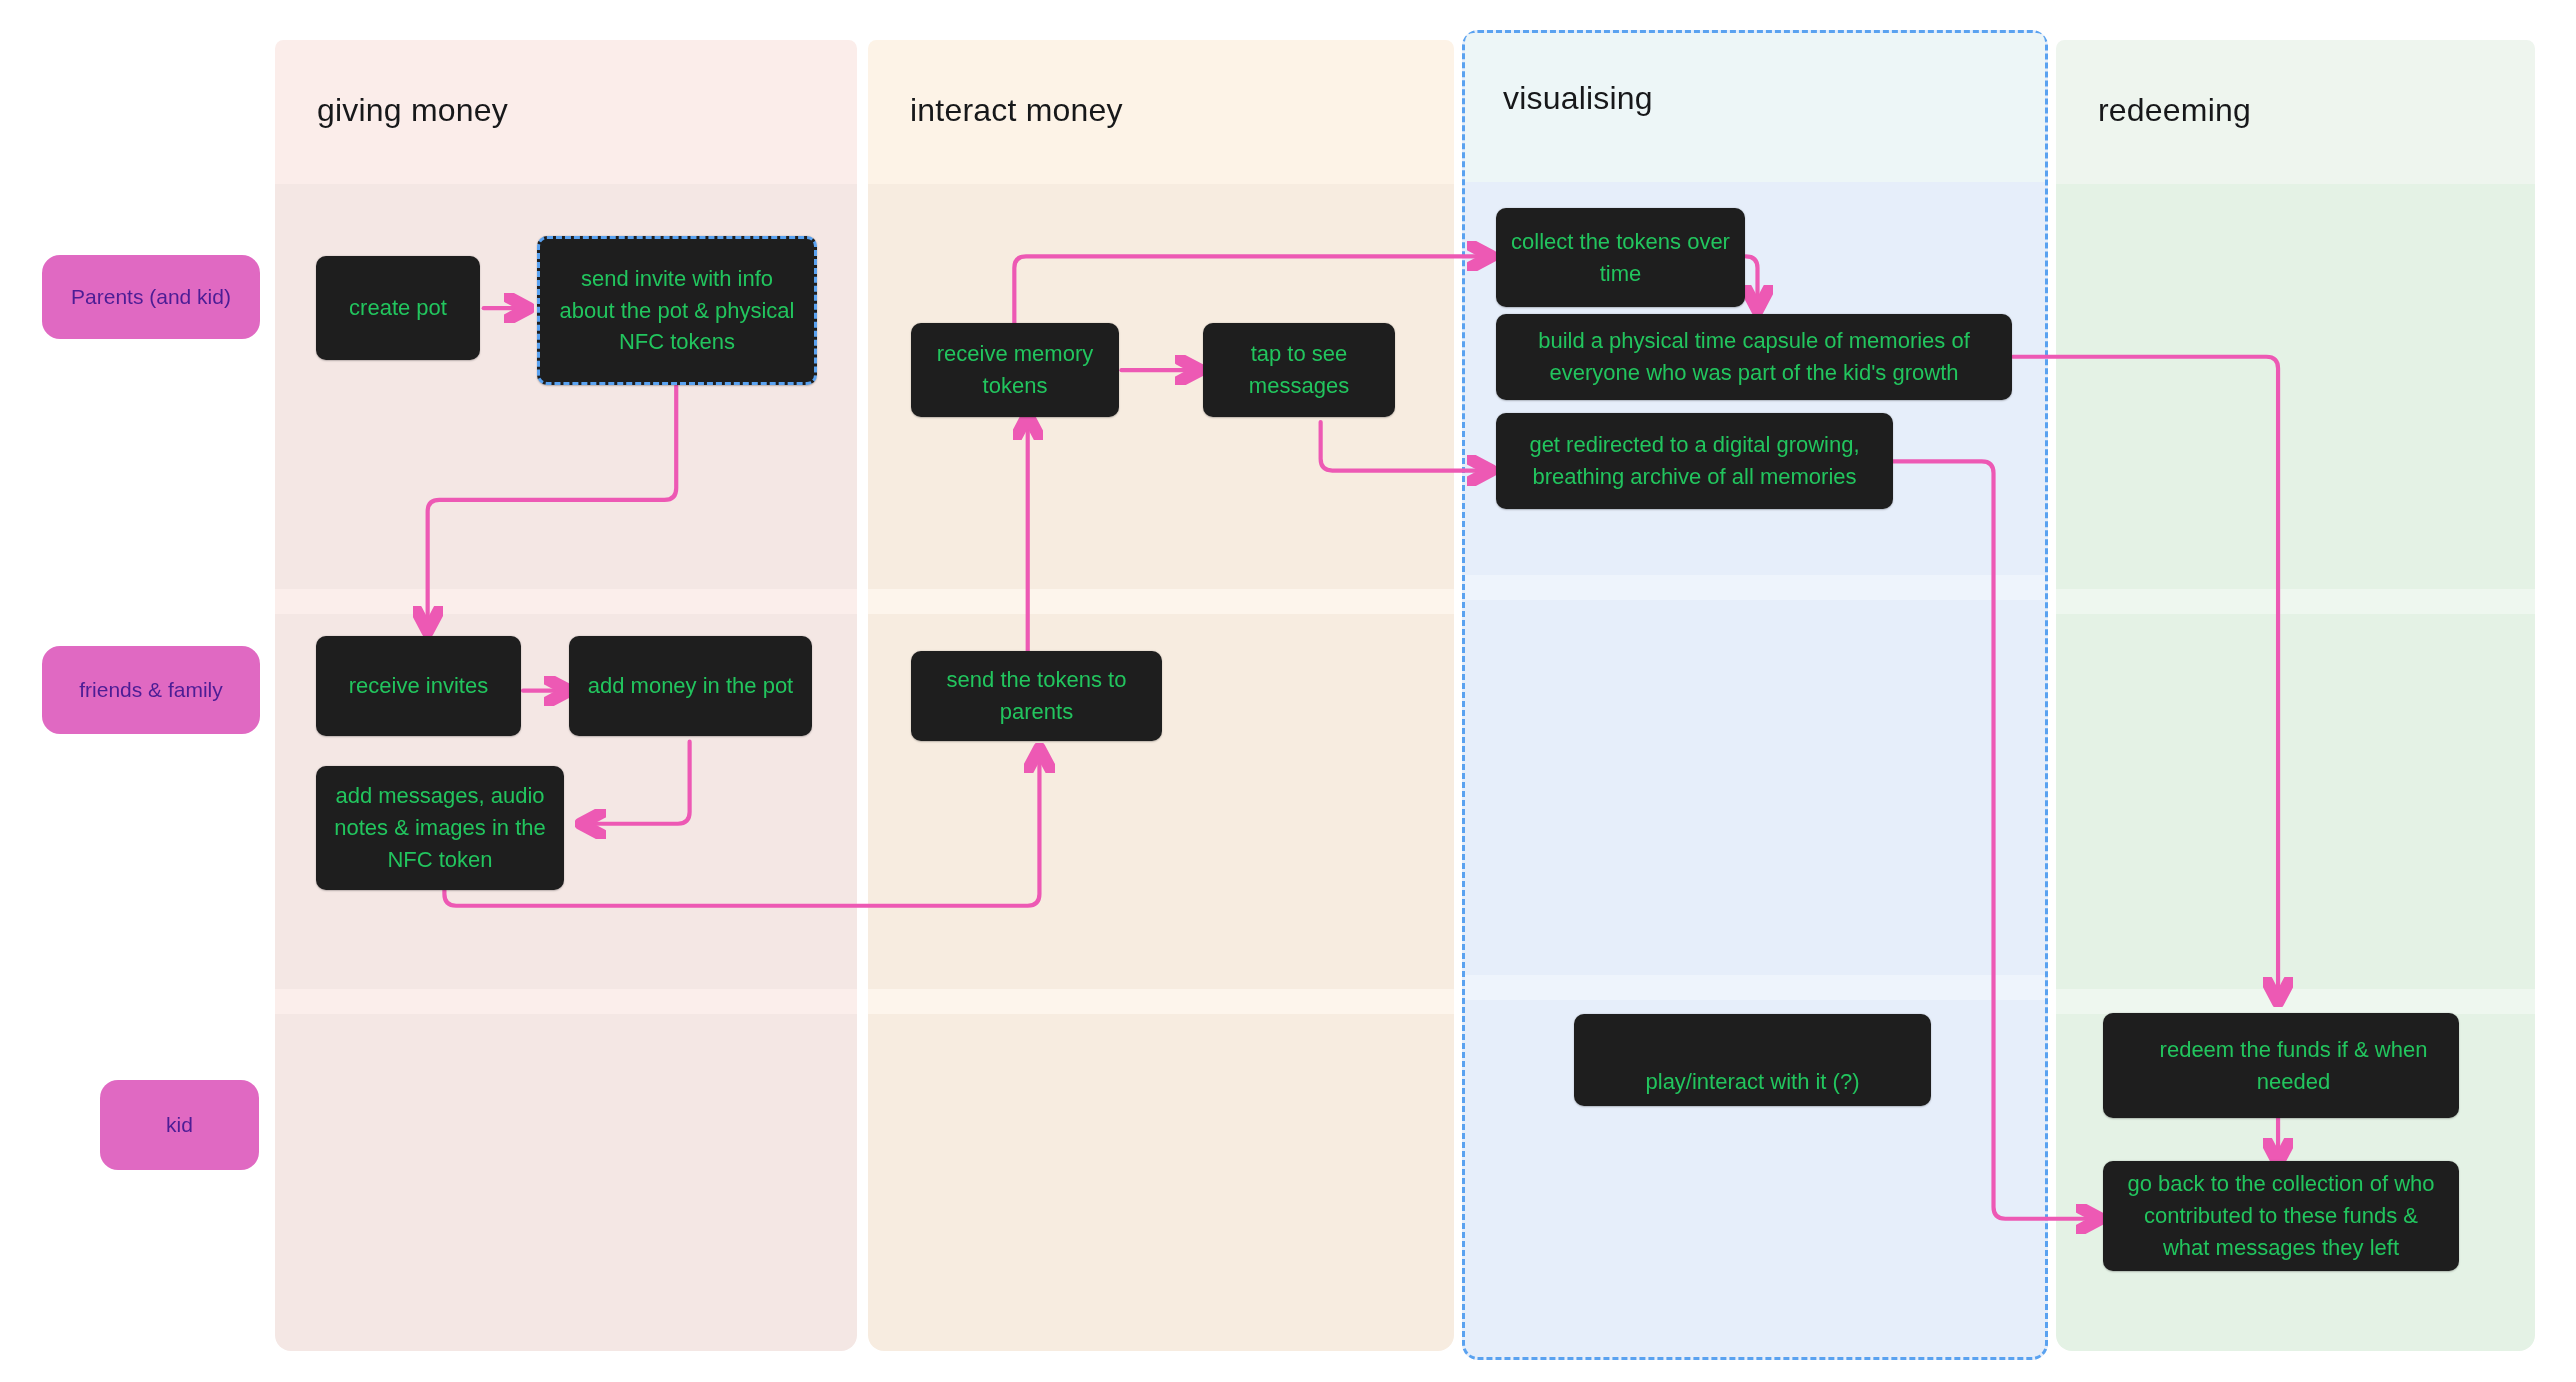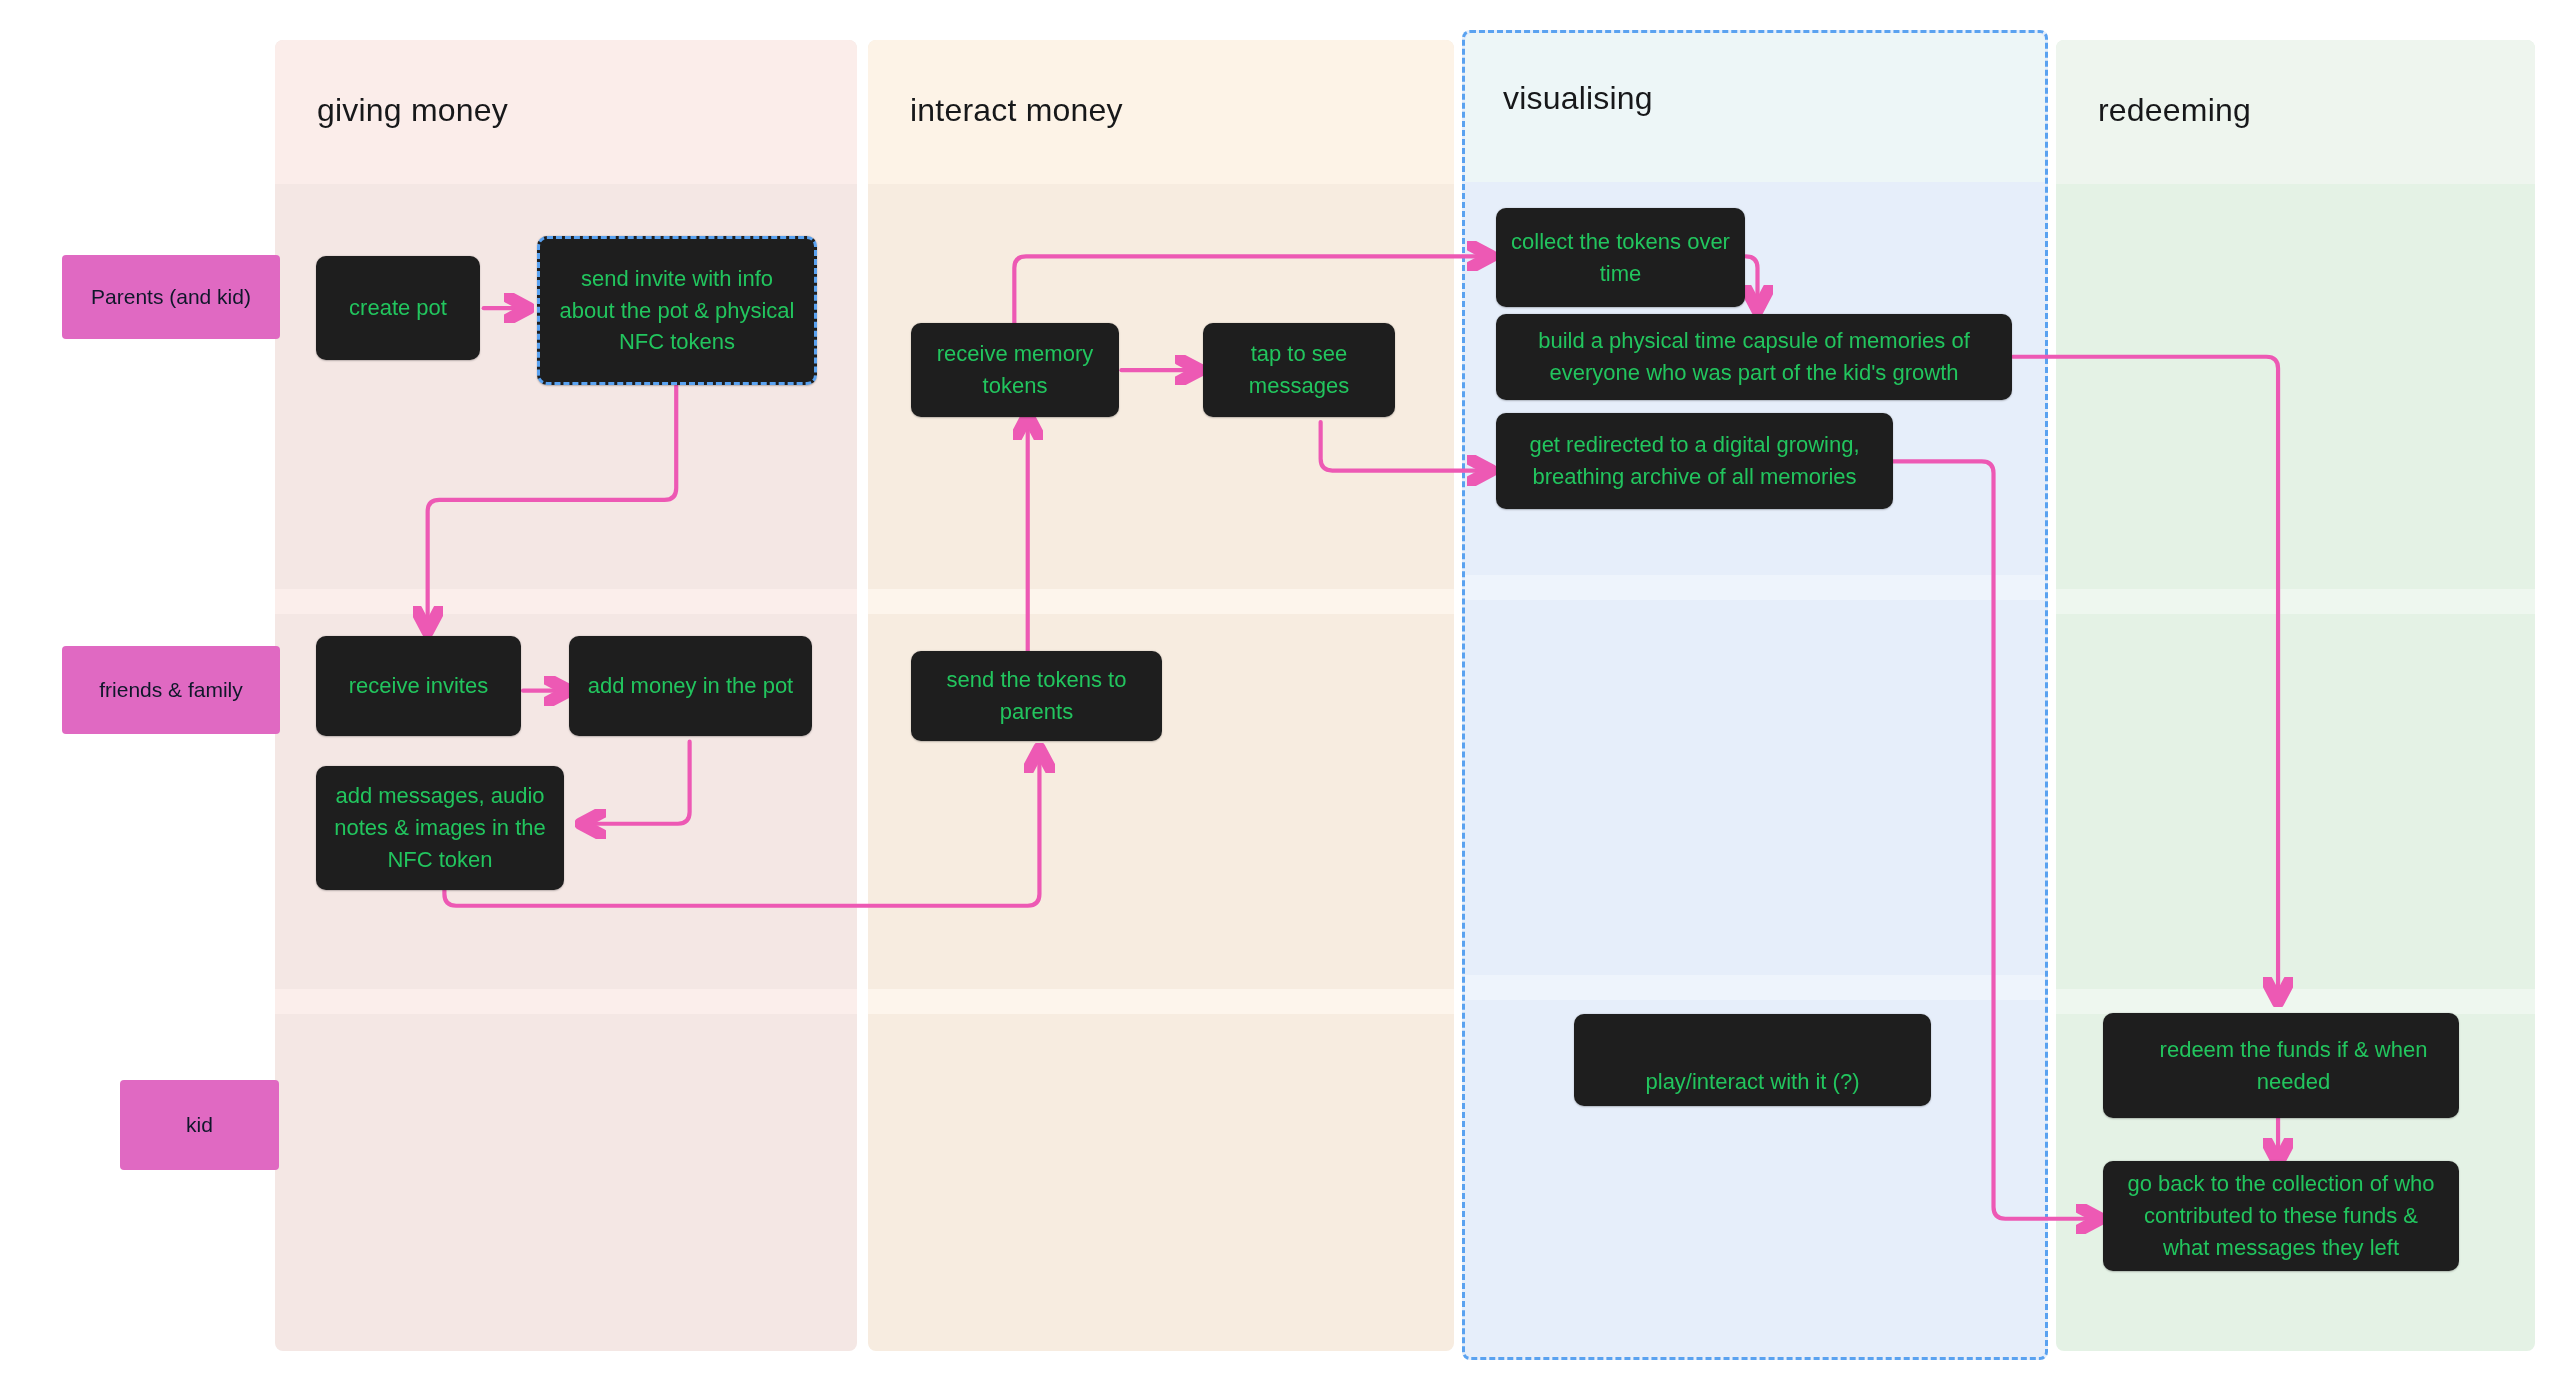--- a/index.html
+++ b/index.html
@@ -4,36 +4,36 @@
 <style>
   html,body{margin:0;padding:0;background:#ffffff;}
   body{
     width:2576px;height:1383px;position:relative;overflow:hidden;
     font-family:"Liberation Sans","DejaVu Sans",sans-serif;
     -webkit-font-smoothing:antialiased;
   }
   #canvas{position:absolute;inset:0;}
 
   
-  .col{position:absolute;border-radius:8px;}
+  .col{position:absolute;border-radius:16px;}
   .col-head{position:absolute;left:0;right:0;top:0;height:144px;border-radius:8.4px 8.4px 0 0;}
   .col-title{
     position:absolute;left:42px;top:52px;
     font-size:32px;font-weight:400;color:#17181a;letter-spacing:0.2px;white-space:nowrap;
   }
   .band{position:absolute;left:0;right:0;}
 
   
   .col.dashed{border:3.3px dashed #5aa2f0;box-sizing:border-box;}
 
   
   .chip{
-    position:absolute;border-radius:4px;background:#e069c2;
+    position:absolute;border-radius:18px;background:#e069c2;
     display:flex;align-items:center;justify-content:center;
-    color:#0f172a;font-size:21px;font-weight:400;box-sizing:border-box;margin-left:20px;
+    color:#4c1d95;font-size:21px;font-weight:400;box-sizing:border-box;
   }
 
   
   .node{
     position:absolute;background:#1e1e1e;border-radius:10px;box-sizing:border-box;
     display:flex;align-items:center;justify-content:center;text-align:center;
     color:#22c55e;font-size:22px;line-height:1.45;padding:8.4px 15px;
     box-shadow:0 0.8px 1.7px rgba(0,0,0,.25);
   }
   .node.sel{border:3.3px dashed #5aa2f0;}

